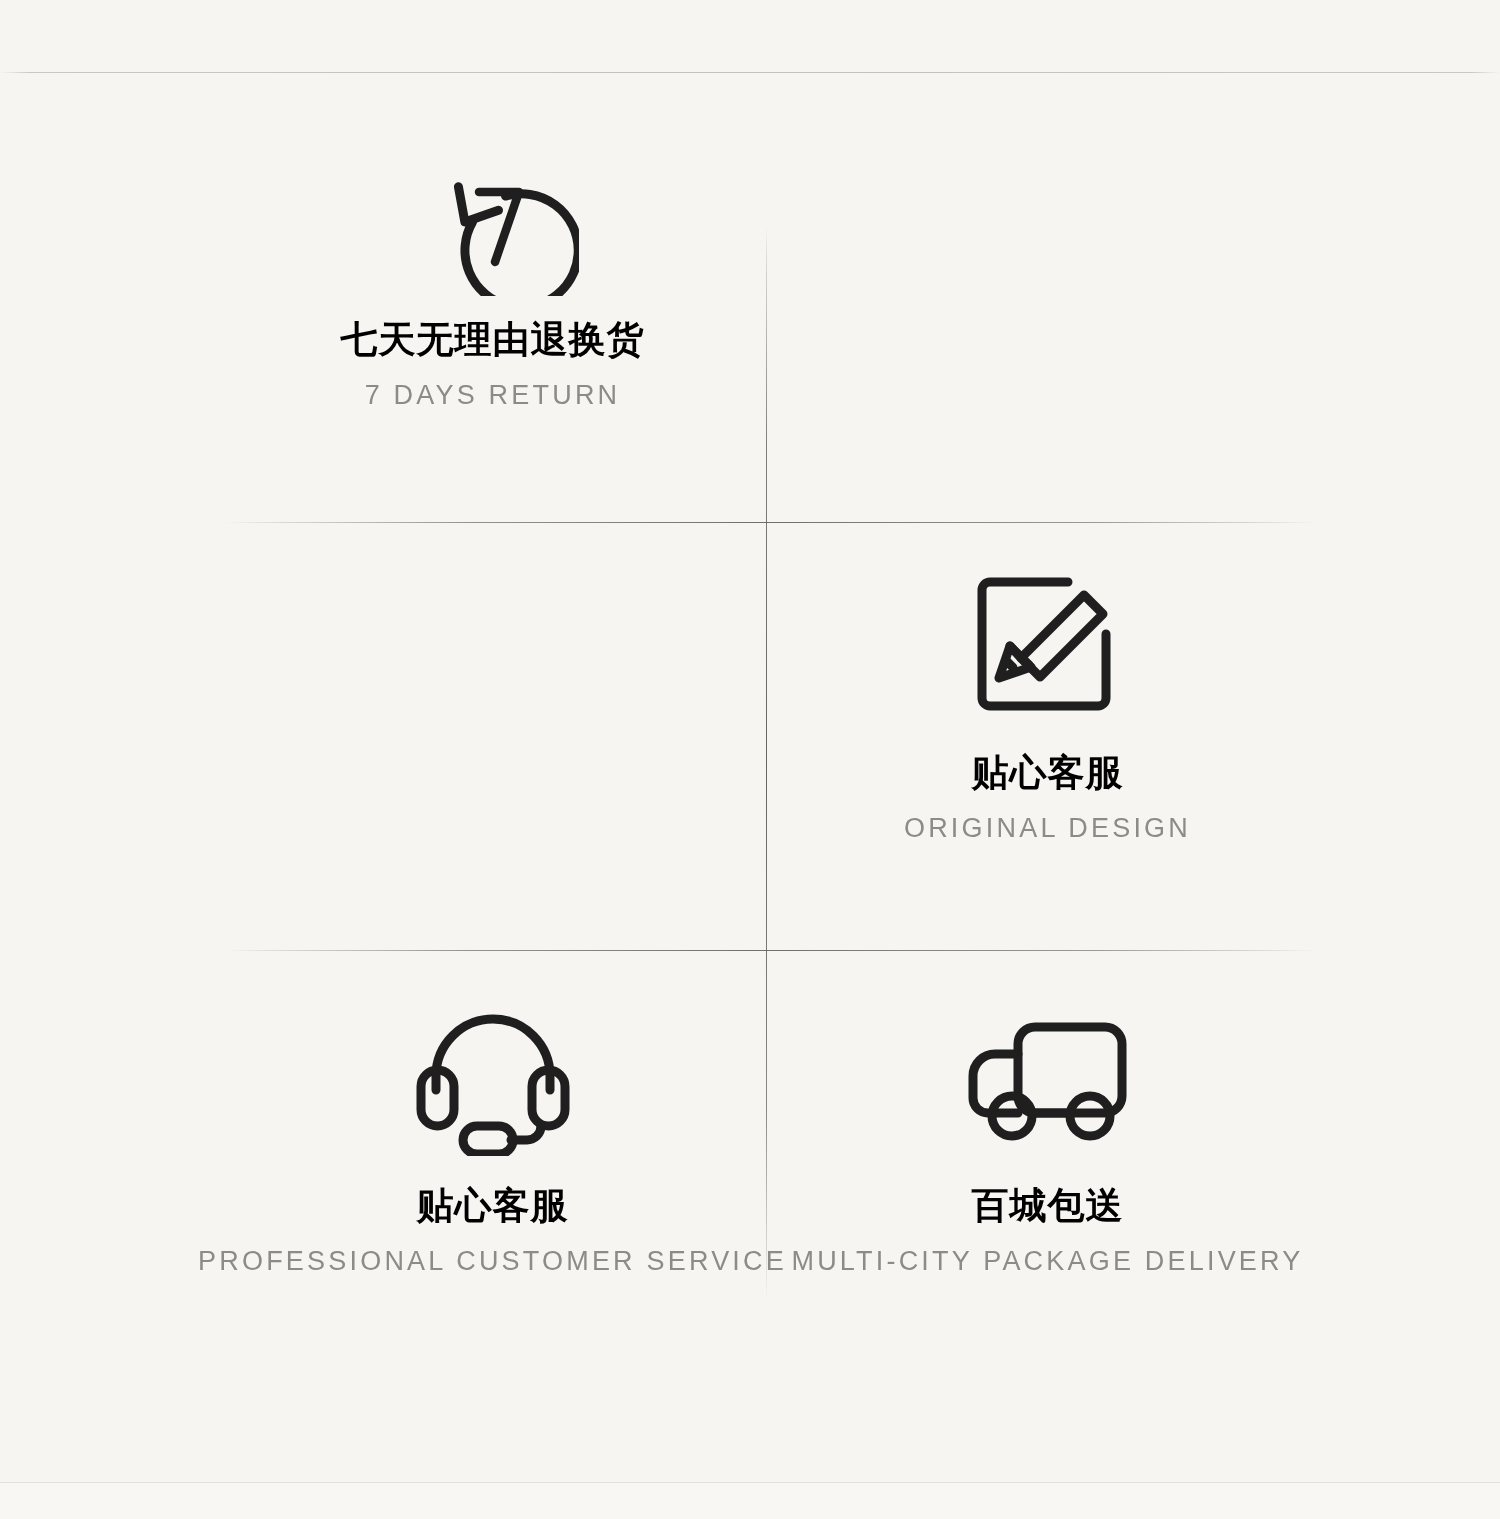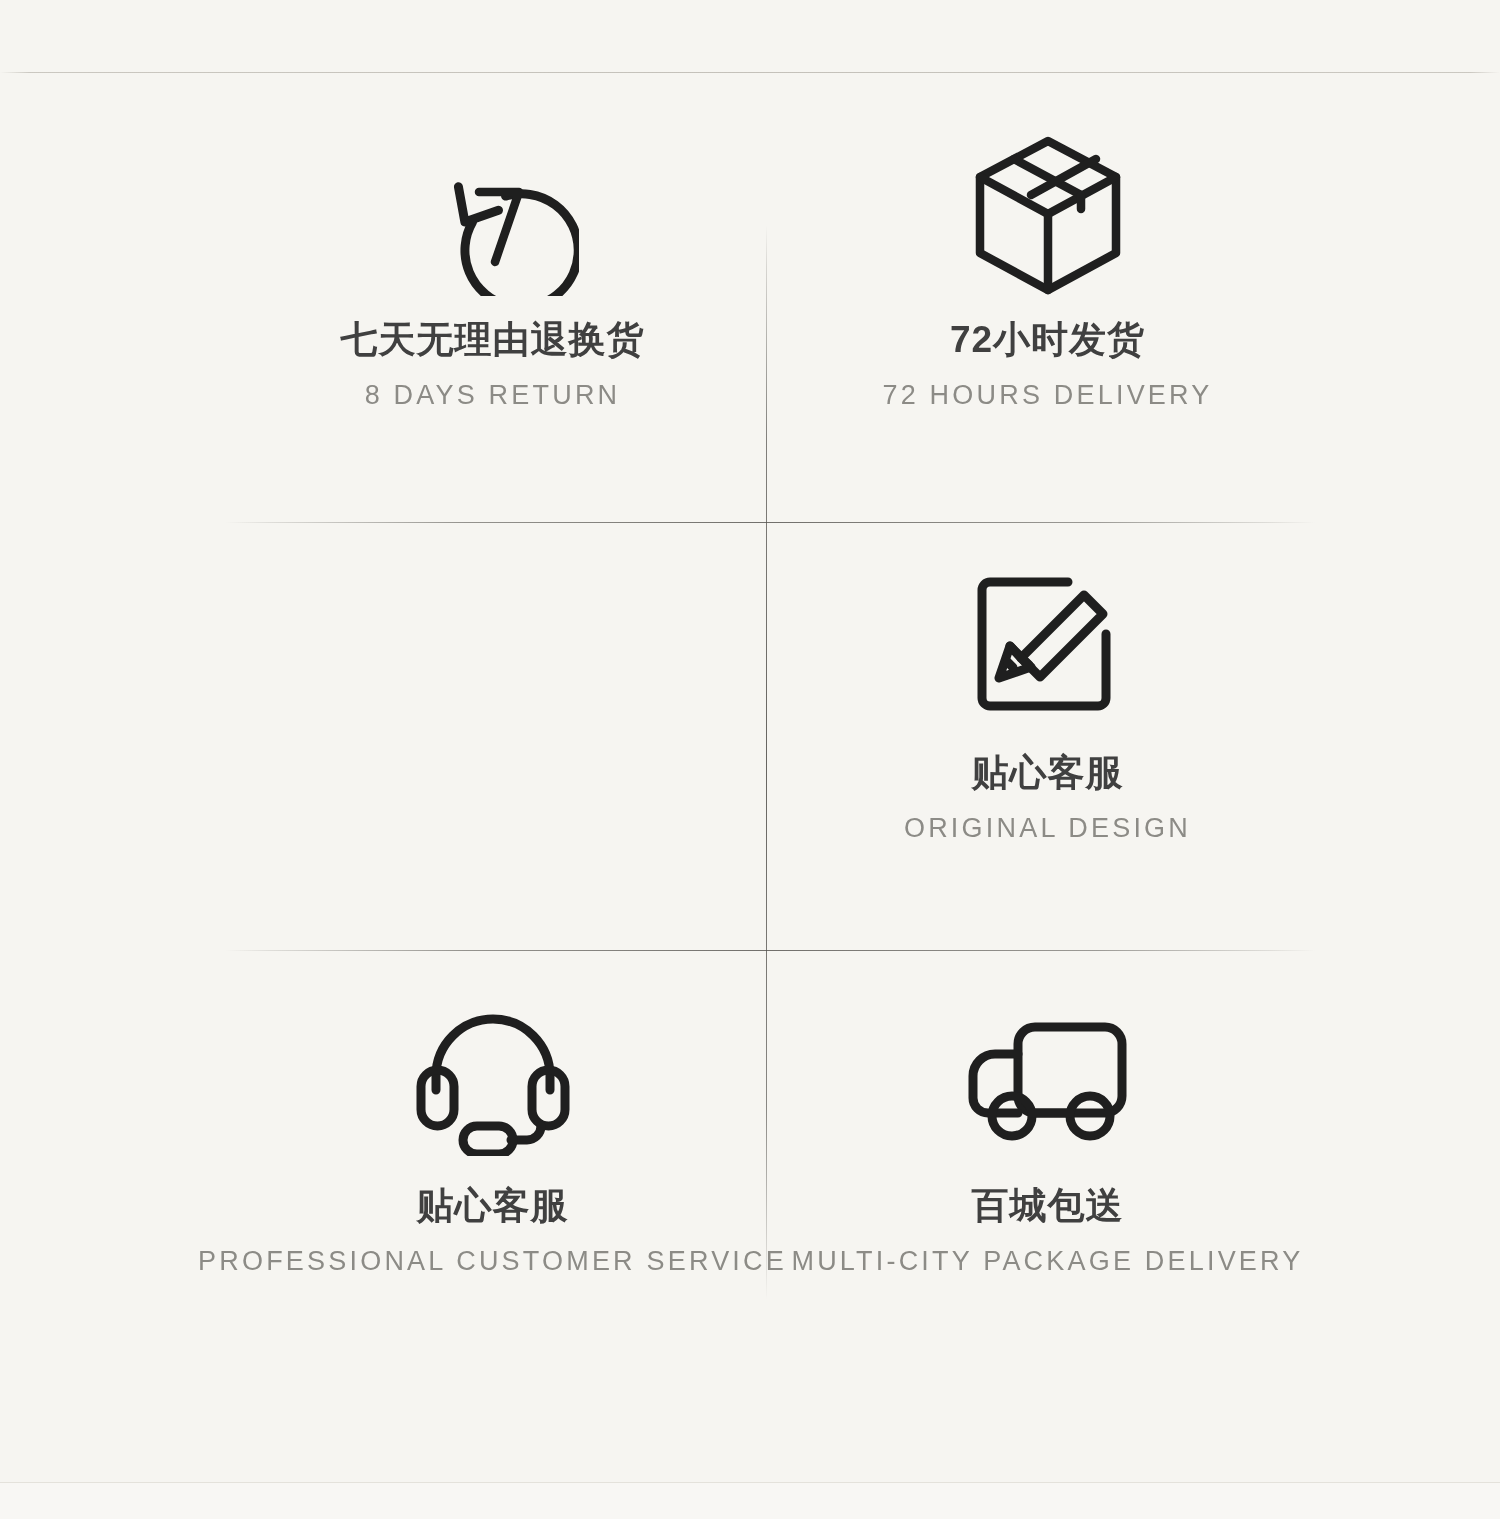--- a/index.html
+++ b/index.html
@@ -82,21 +82,21 @@
     height: 210px;
     display: flex;
     align-items: center;
     justify-content: center;
   }
   .icon-wrap svg { display: block; }
 
   .cn-title {
     font-size: 37px;
     font-weight: 700;
-    color: #404040;
+    color: #000000;
     letter-spacing: 1px;
     line-height: 1.1;
     margin: 0;
     white-space: nowrap;
   }
   .en-title {
     margin-top: 20px;
     font-size: 27px;
     font-weight: 400;
     color: #8c8b86;
@@ -159,42 +159,23 @@
           <path d="M42.5 58.5 A 45 45 0 1 1 41.5 93" transform="translate(38,-8) scale(1.35)" fill="none" stroke="none"></path>
           <path d="M 42 56
                    A 48 48 0 1 0 70 34" transform="translate(16,22) scale(1.18)" fill="none" stroke="#1f1f1f" stroke-width="7.6"></path>
 
           <path d="M 30 26 L 35.5 56 L 64 46" transform="translate(16,22) scale(1.18)" fill="none" stroke="#1f1f1f" stroke-width="7.6"></path>
 
           <path d="M 72 58 L 112 58 L 88 128" fill="none" stroke="#1f1f1f" stroke-width="8.5"></path>
         </svg>
       </div>
       <div class="cn-title">七天无理由退换货</div>
-      <div class="en-title">8 DAYS RETURN</div>
-    </div>
-
-    <div class="cell c1">
-      <div class="icon-wrap">
-        <svg width="160" height="165" viewBox="0 0 160 165" fill="none" stroke="#1f1f1f" stroke-width="8.5" stroke-linecap="round" stroke-linejoin="round">
-
-          <path d="M80 8 L148 44 L148 120 L80 157 L12 120 L12 44 Z"></path>
-
-          <path d="M12 44 L80 81 L148 44"></path>
-
-          <path d="M80 81 L80 157"></path>
-
-          <path d="M46 26 L113 62"></path>
-          <path d="M63 62 L128 26"></path>
-
-          <path d="M113 62 L113 76"></path>
-        </svg>
-      </div>
-      <div class="cn-title">72小时发货</div>
-      <div class="en-title">72 HOURS DELIVERY</div>
-    </div>
+      <div class="en-title">7 DAYS RETURN</div>
+    </div>
+
 
 
     <div class="cell c3">
       <div class="icon-wrap">
         <svg width="152" height="152" viewBox="0 0 152 152" fill="none" stroke="#1f1f1f" stroke-width="9" stroke-linecap="round" stroke-linejoin="round">
 
           <path d="M96 10 H18 a8 8 0 0 0 -8 8 V126 a8 8 0 0 0 8 8 H126 a8 8 0 0 0 8 -8 V62"></path>
 
           <path d="M55 98 L118 35 L137 54 L74 117 Z" transform="translate(-6,-12)"></path>
 

